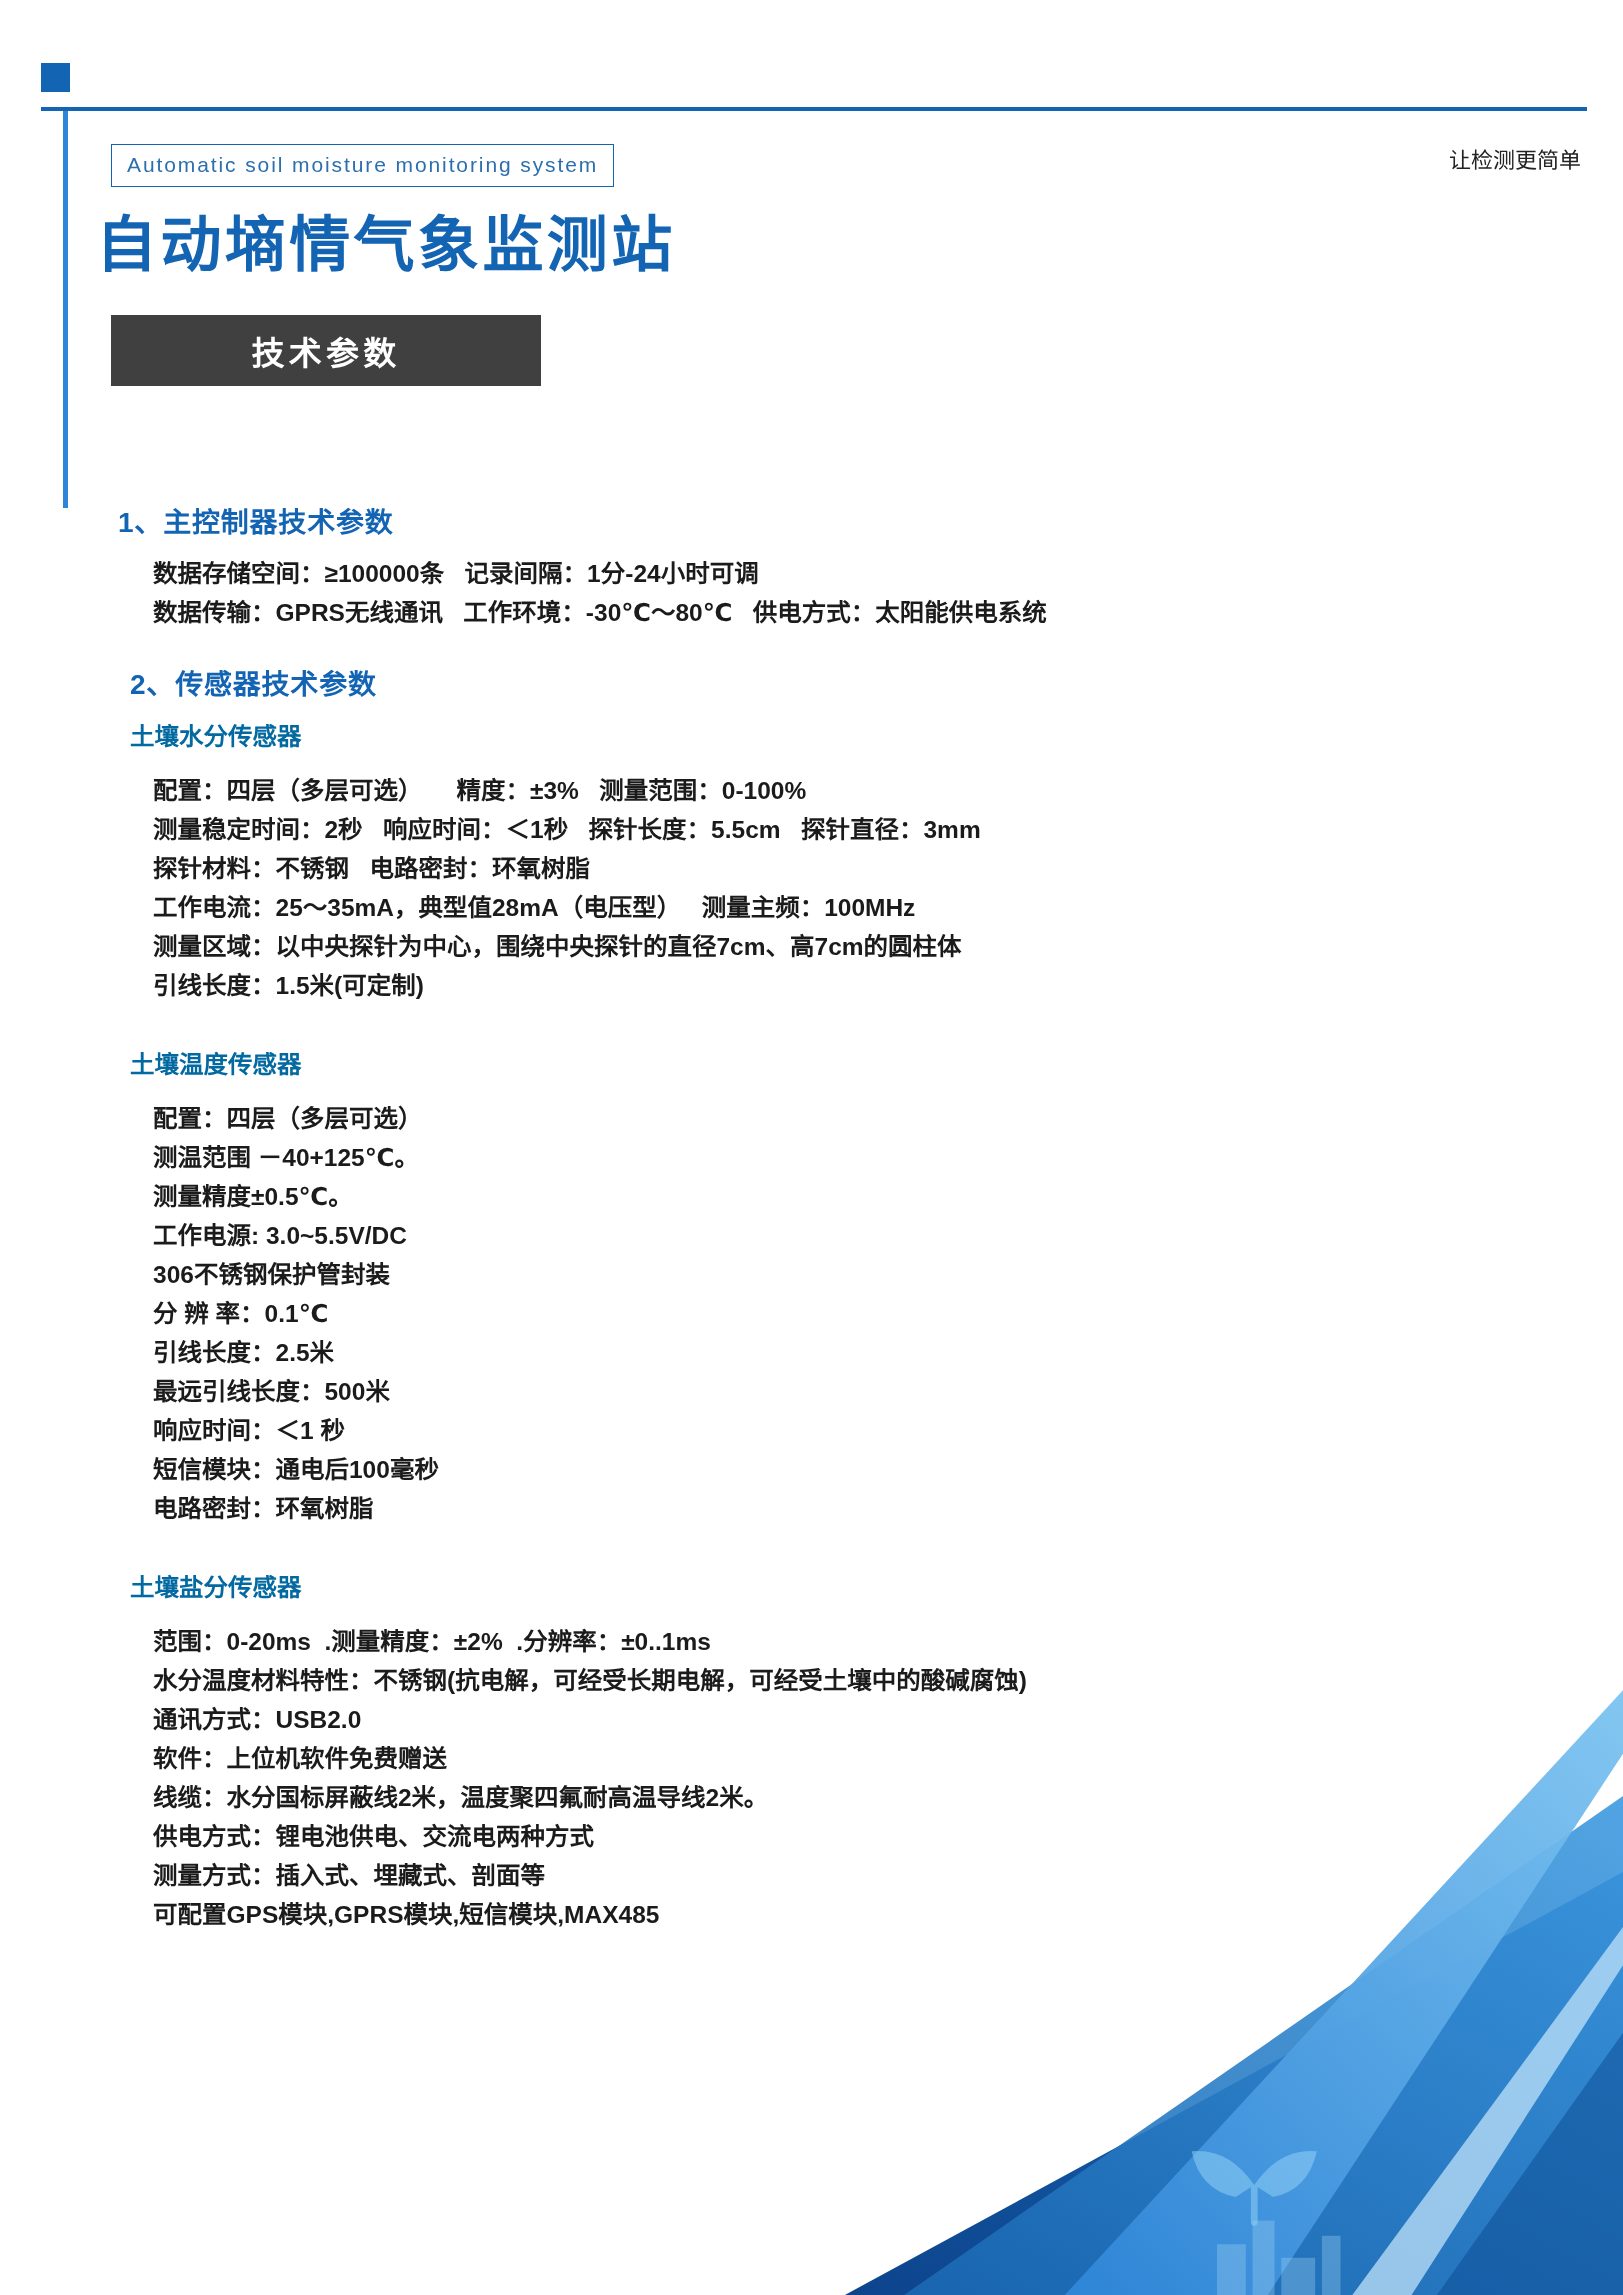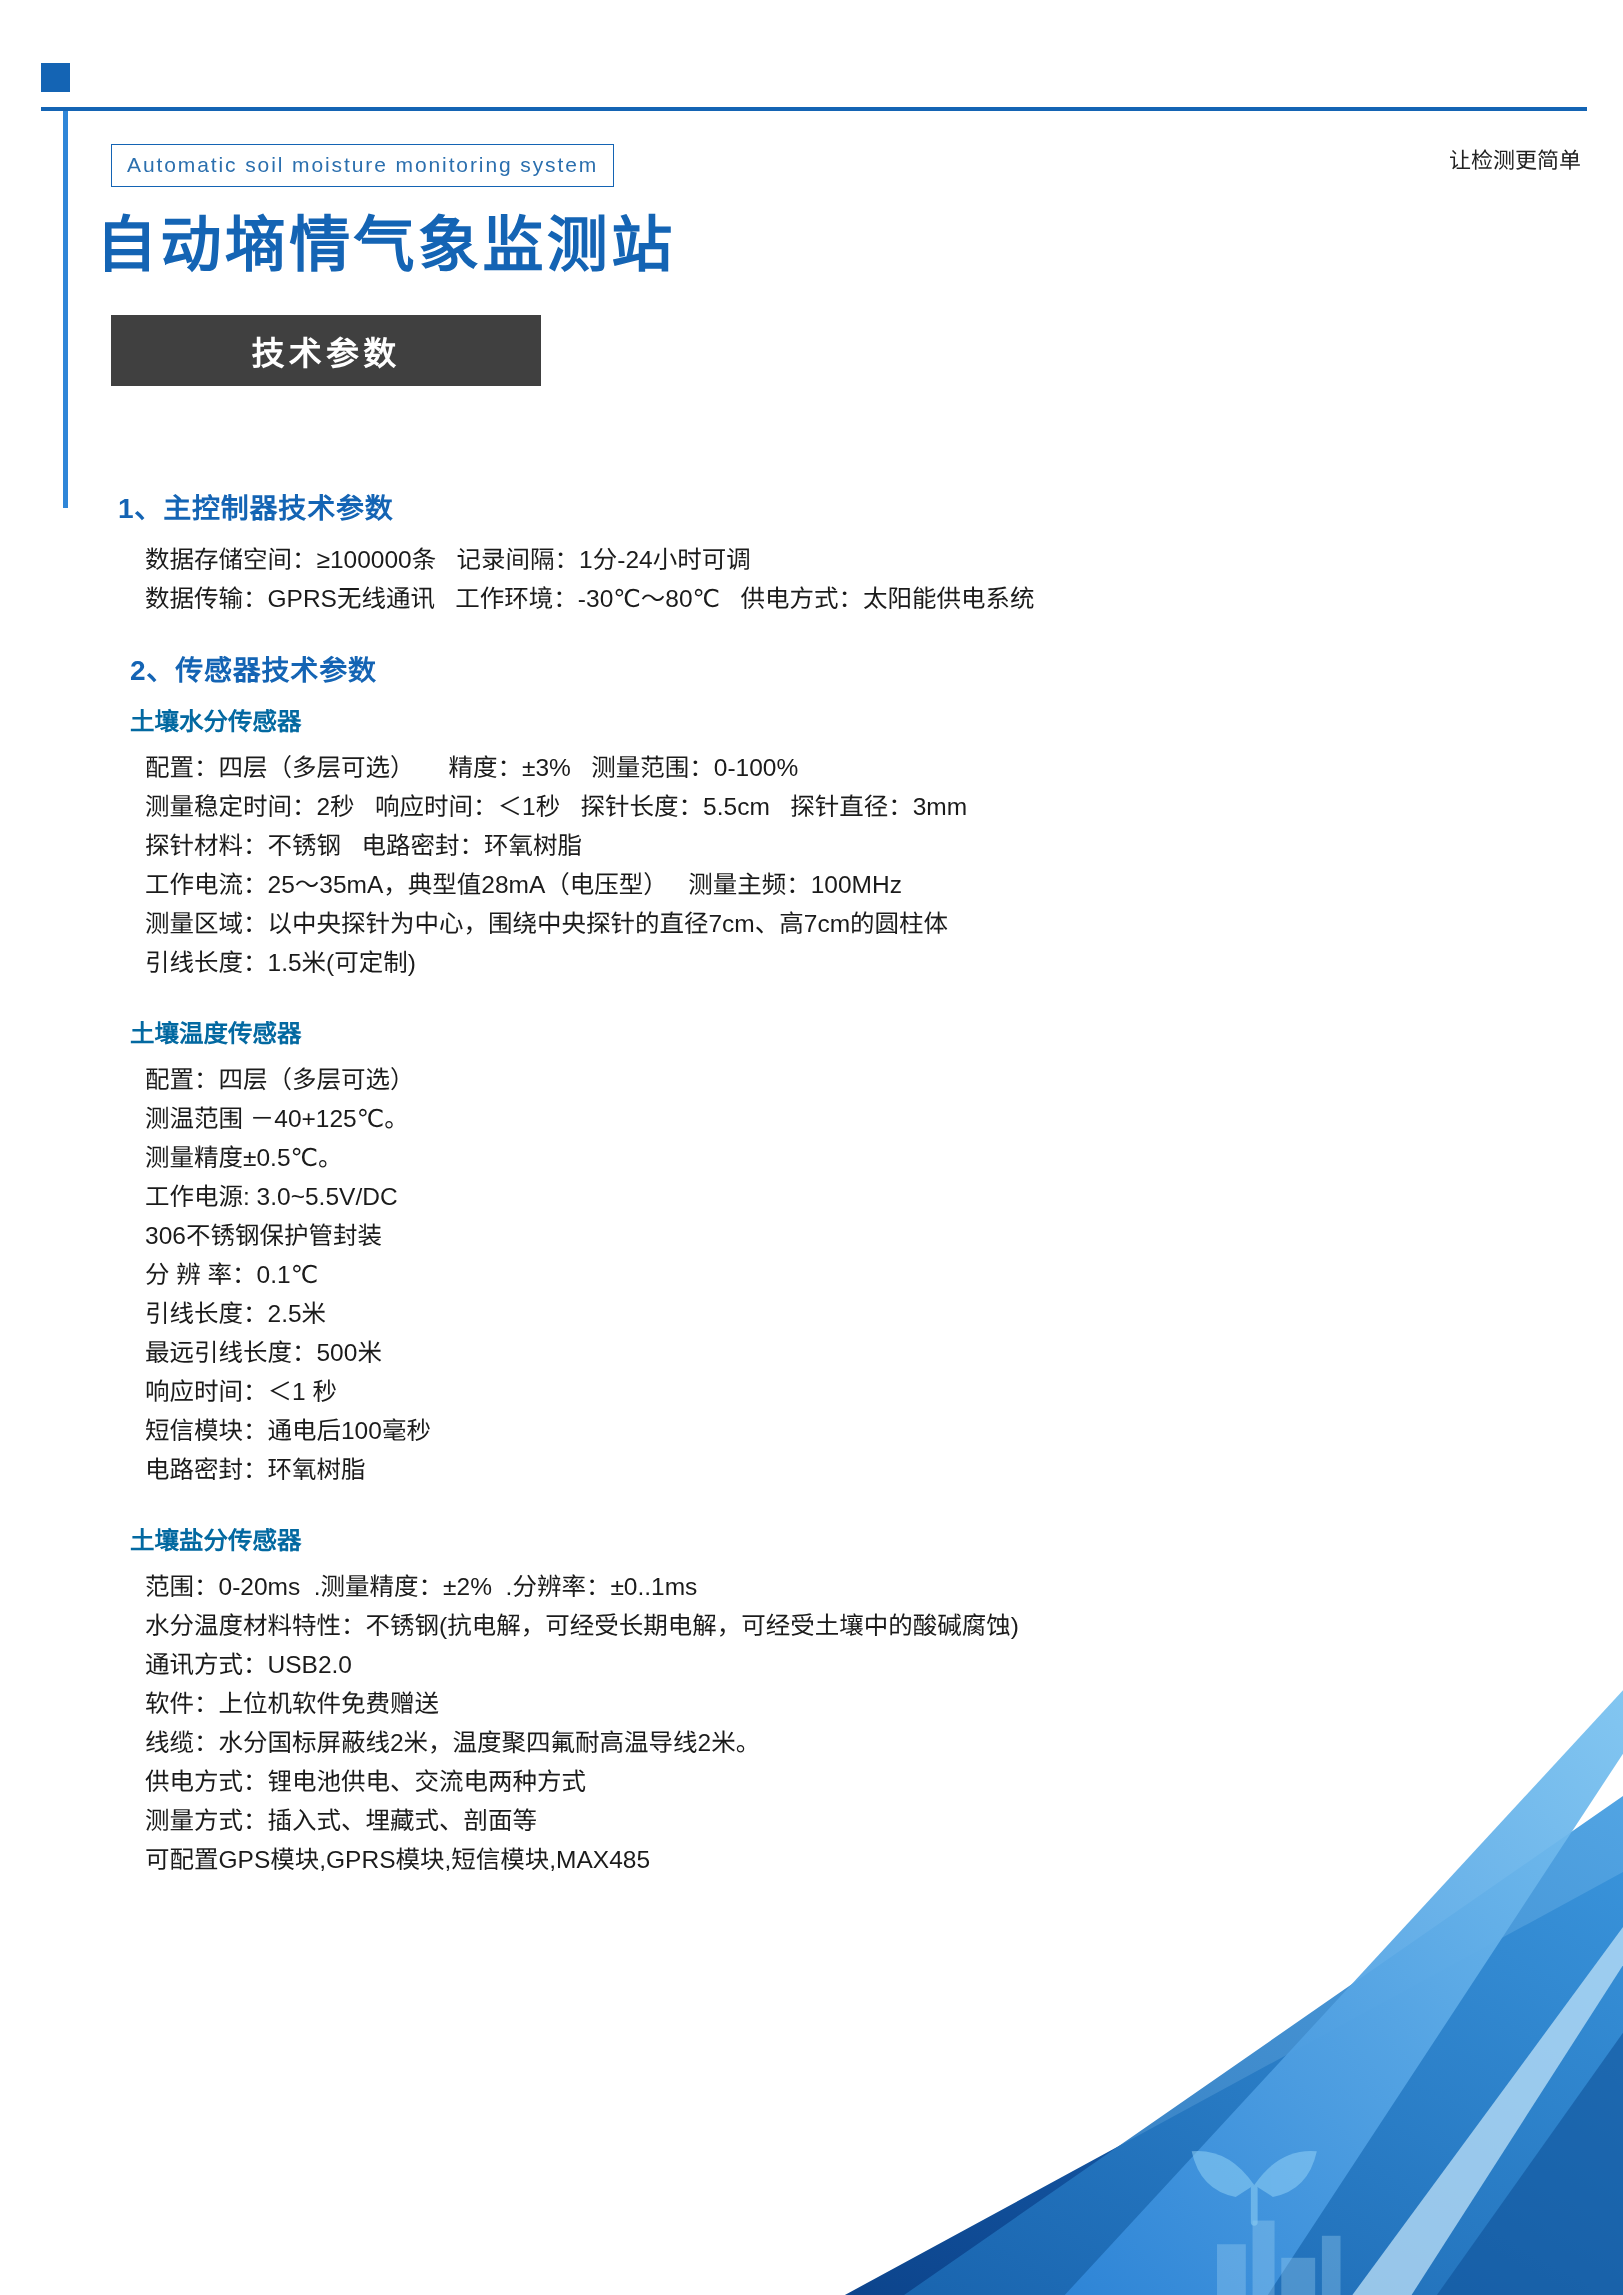--- a/index.html
+++ b/index.html
@@ -112,35 +112,36 @@
     color: #ffffff;
     font-size: 33px;
     font-weight: bold;
     letter-spacing: 4.2px;
   }
 
   
   .content {
     position: absolute;
     left: 118px;
-    top: 486px;
+    top: 500px;
     width: 1437px;
   }
   .sec-head {
     font-size: 28px;
     font-weight: bold;
     color: #1464b4;
     margin: 0 0 13.5px 0;
     letter-spacing: 0.8px;
   }
   .sec-head.second { margin-top: 30px; margin-left: 12px; }
 
   .para {
-    margin: 6px;
+    margin: 14px;
     padding-left: 21px;
+    font-weight: bold;
   }
   .line {
     font-size: 24.5px;
     color: #1b1b1b;
     line-height: 39px;
     white-space: pre;
   }
   .sub-title {
     font-size: 24.5px;
     color: #0369a1;

